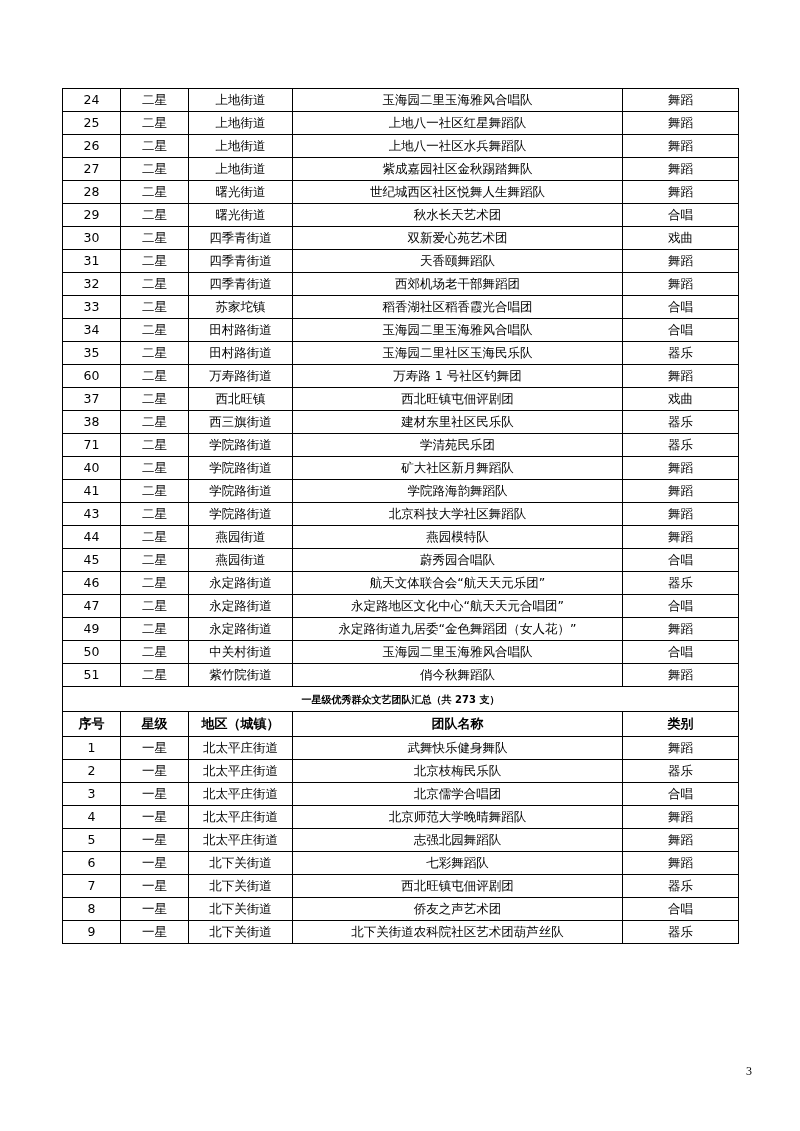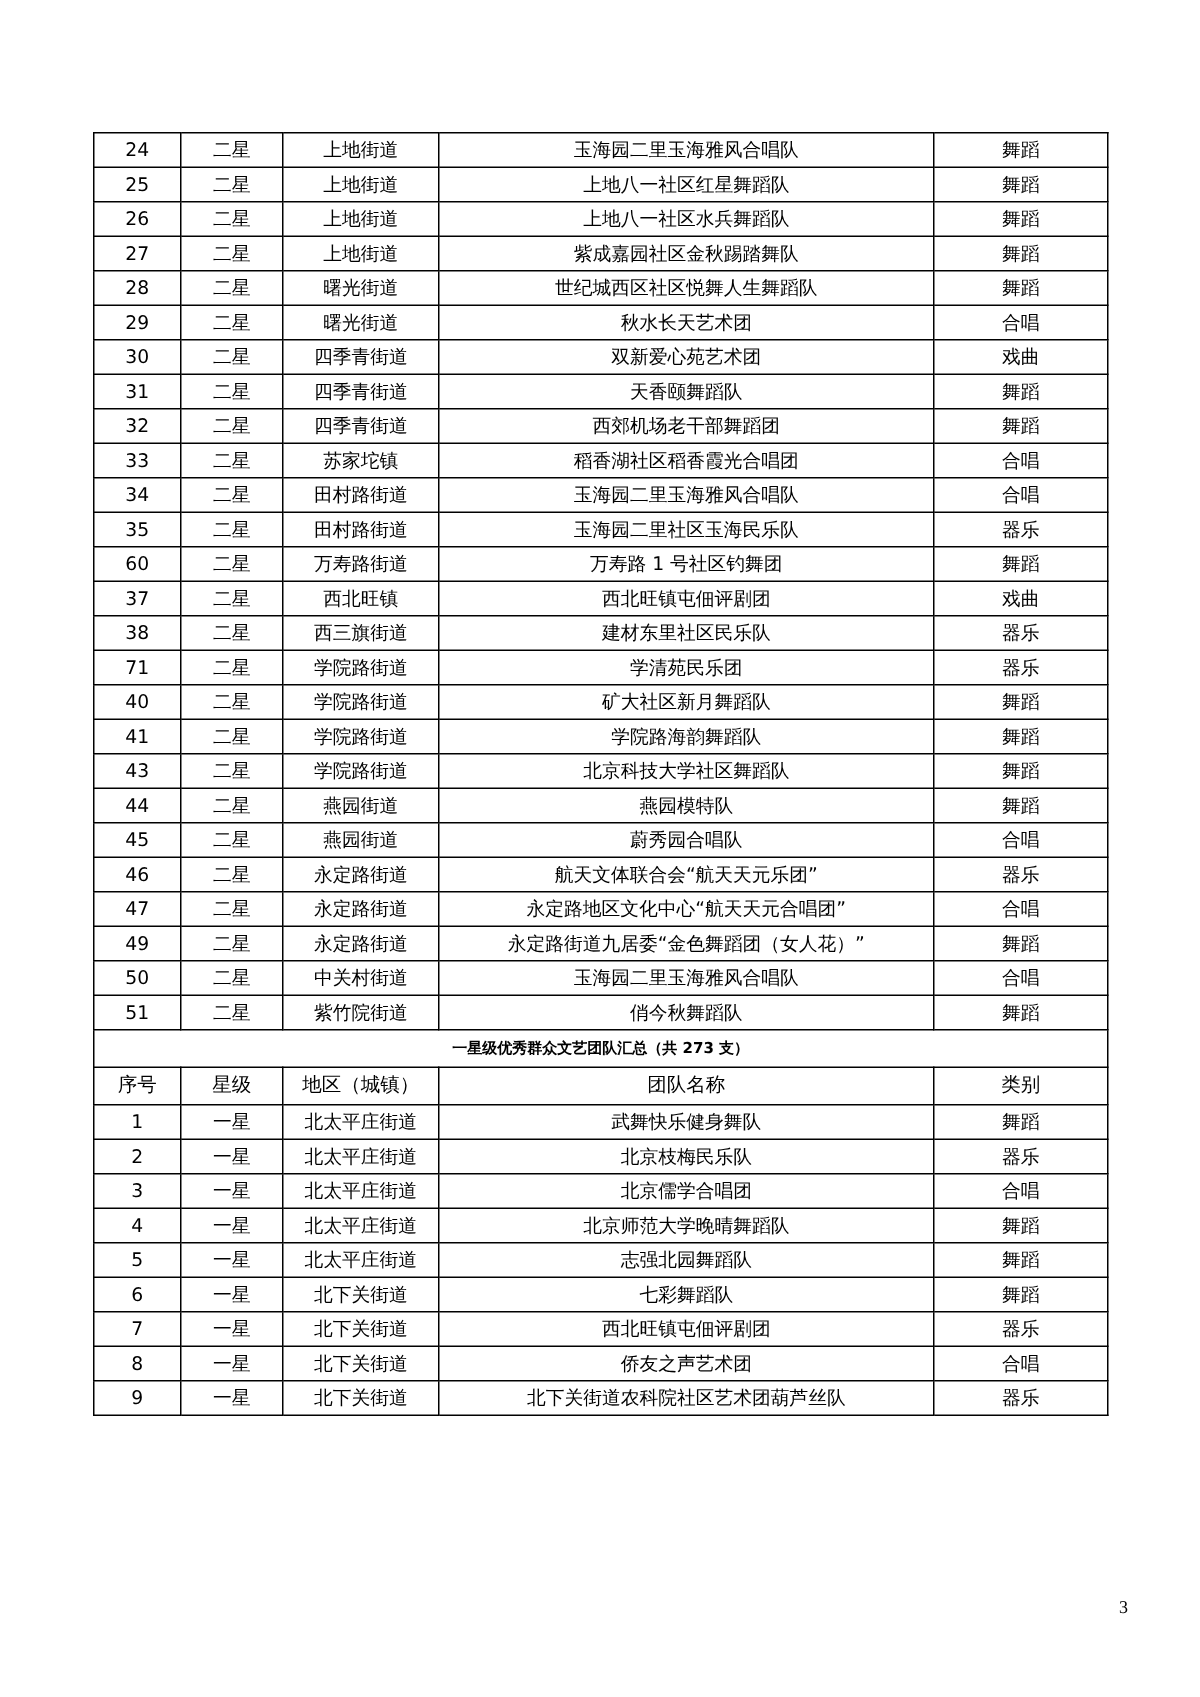--- a/index.html
+++ b/index.html
@@ -50,21 +50,21 @@
   }
   td.cell-name {
     font-size: 12.5px;
   }
   tr.section-row td {
     font-weight: bold;
     font-size: 10px;
     height: 24px;
   }
   tr.header-row td {
-    font-weight: normal;
+    font-weight: bold;
     font-size: 13px;
     height: 24px;
     margin-left: 36px;
   }
   .page-number {
     position: absolute;
     right: 48px;
     bottom: 52px;
     font-size: 12px;
     font-family: "Liberation Serif", serif;

